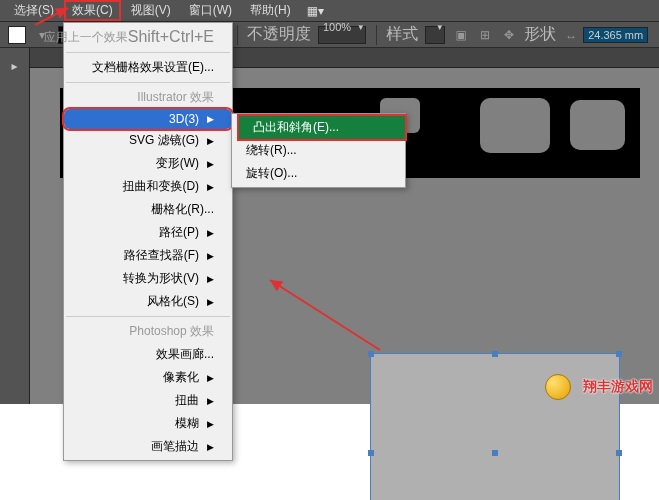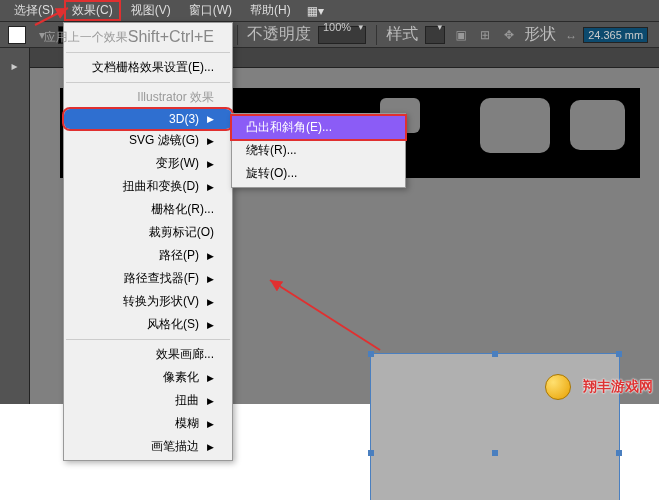--- a/index.html
+++ b/index.html
@@ -155,21 +155,21 @@
     border: 1px solid #999;
     color: #000;
     box-shadow: 2px 2px 6px rgba(0,0,0,.3);
     z-index: 60;
     padding: 2px 0;
   }
   .submenu .row {
     padding: 3px 18px 3px 14px;
     display:flex; justify-content:space-between; align-items:center;
   }
-  .submenu .row.highlight { background:#8b5cf6; color:#fff; }
+  .submenu .row.highlight { background:#15803d; color:#fff;margin-left:7px; }
   .submenu .row.hlbox { outline: 2px solid #e03030; }
 
   
   .wm { position:absolute; right:6px; bottom:4px; display:flex;align-items:center;gap:12px;}
   .wm .logo {
     width:26px;height:26px;border-radius:50%;
     background: radial-gradient(circle at 30% 30%, #ffe070, #e8a000);
     border:1px solid #aa7700;
   }
   .wm .txt { font-size:14px; font-weight:bold;
@@ -289,36 +289,36 @@
     </div>
     <div class="row arrow">
       <span>变形(W)</span>
     </div>
     <div class="row arrow">
       <span>扭曲和变换(D)</span>
     </div>
     <div class="row">
       <span>栅格化(R)...</span>
     </div>
-    <div class="row">
-      <span>裁剪标记(O)</span>
-    </div>
     <div class="row arrow">
       <span>路径(P)</span>
     </div>
     <div class="row arrow">
       <span>路径查找器(F)</span>
     </div>
     <div class="row arrow">
       <span>转换为形状(V)</span>
     </div>
     <div class="row arrow">
       <span>风格化(S)</span>
     </div>
     <div class="sep"></div>
+    <div class="row header">
+      <span>Photoshop 效果</span>
+    </div>
     <div class="row">
       <span>效果画廊...</span>
     </div>
     <div class="row arrow">
       <span>像素化</span>
     </div>
     <div class="row arrow">
       <span>扭曲</span>
     </div>
     <div class="row arrow">

